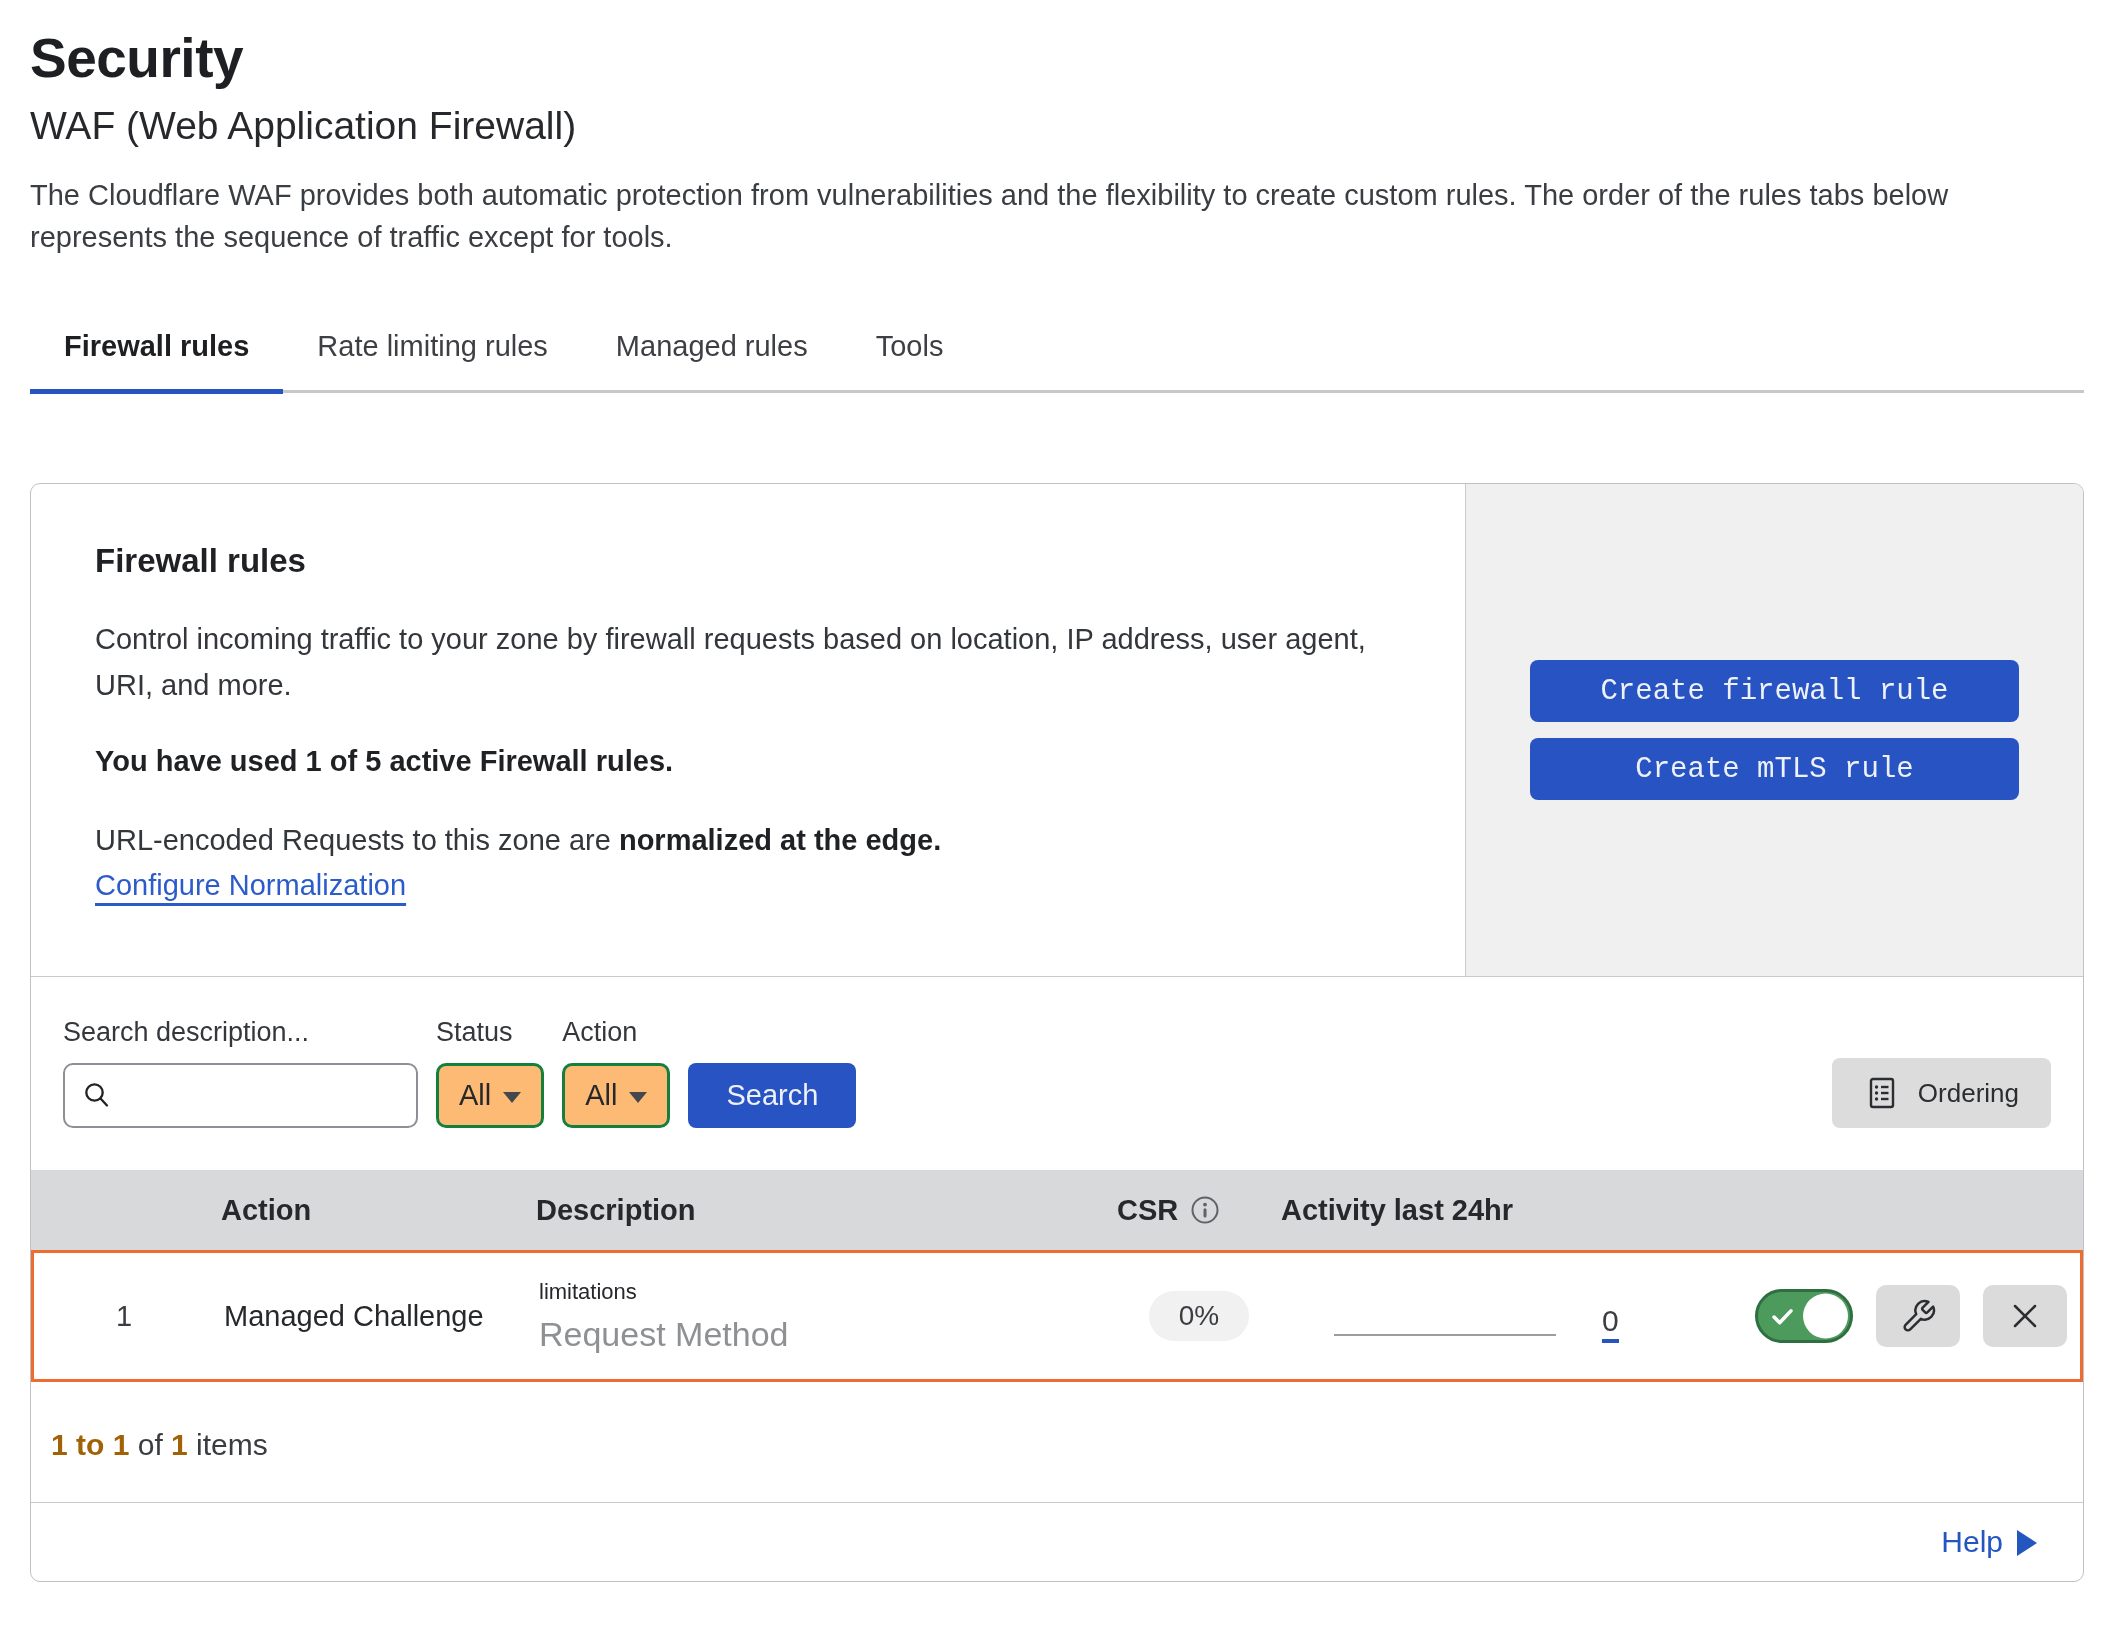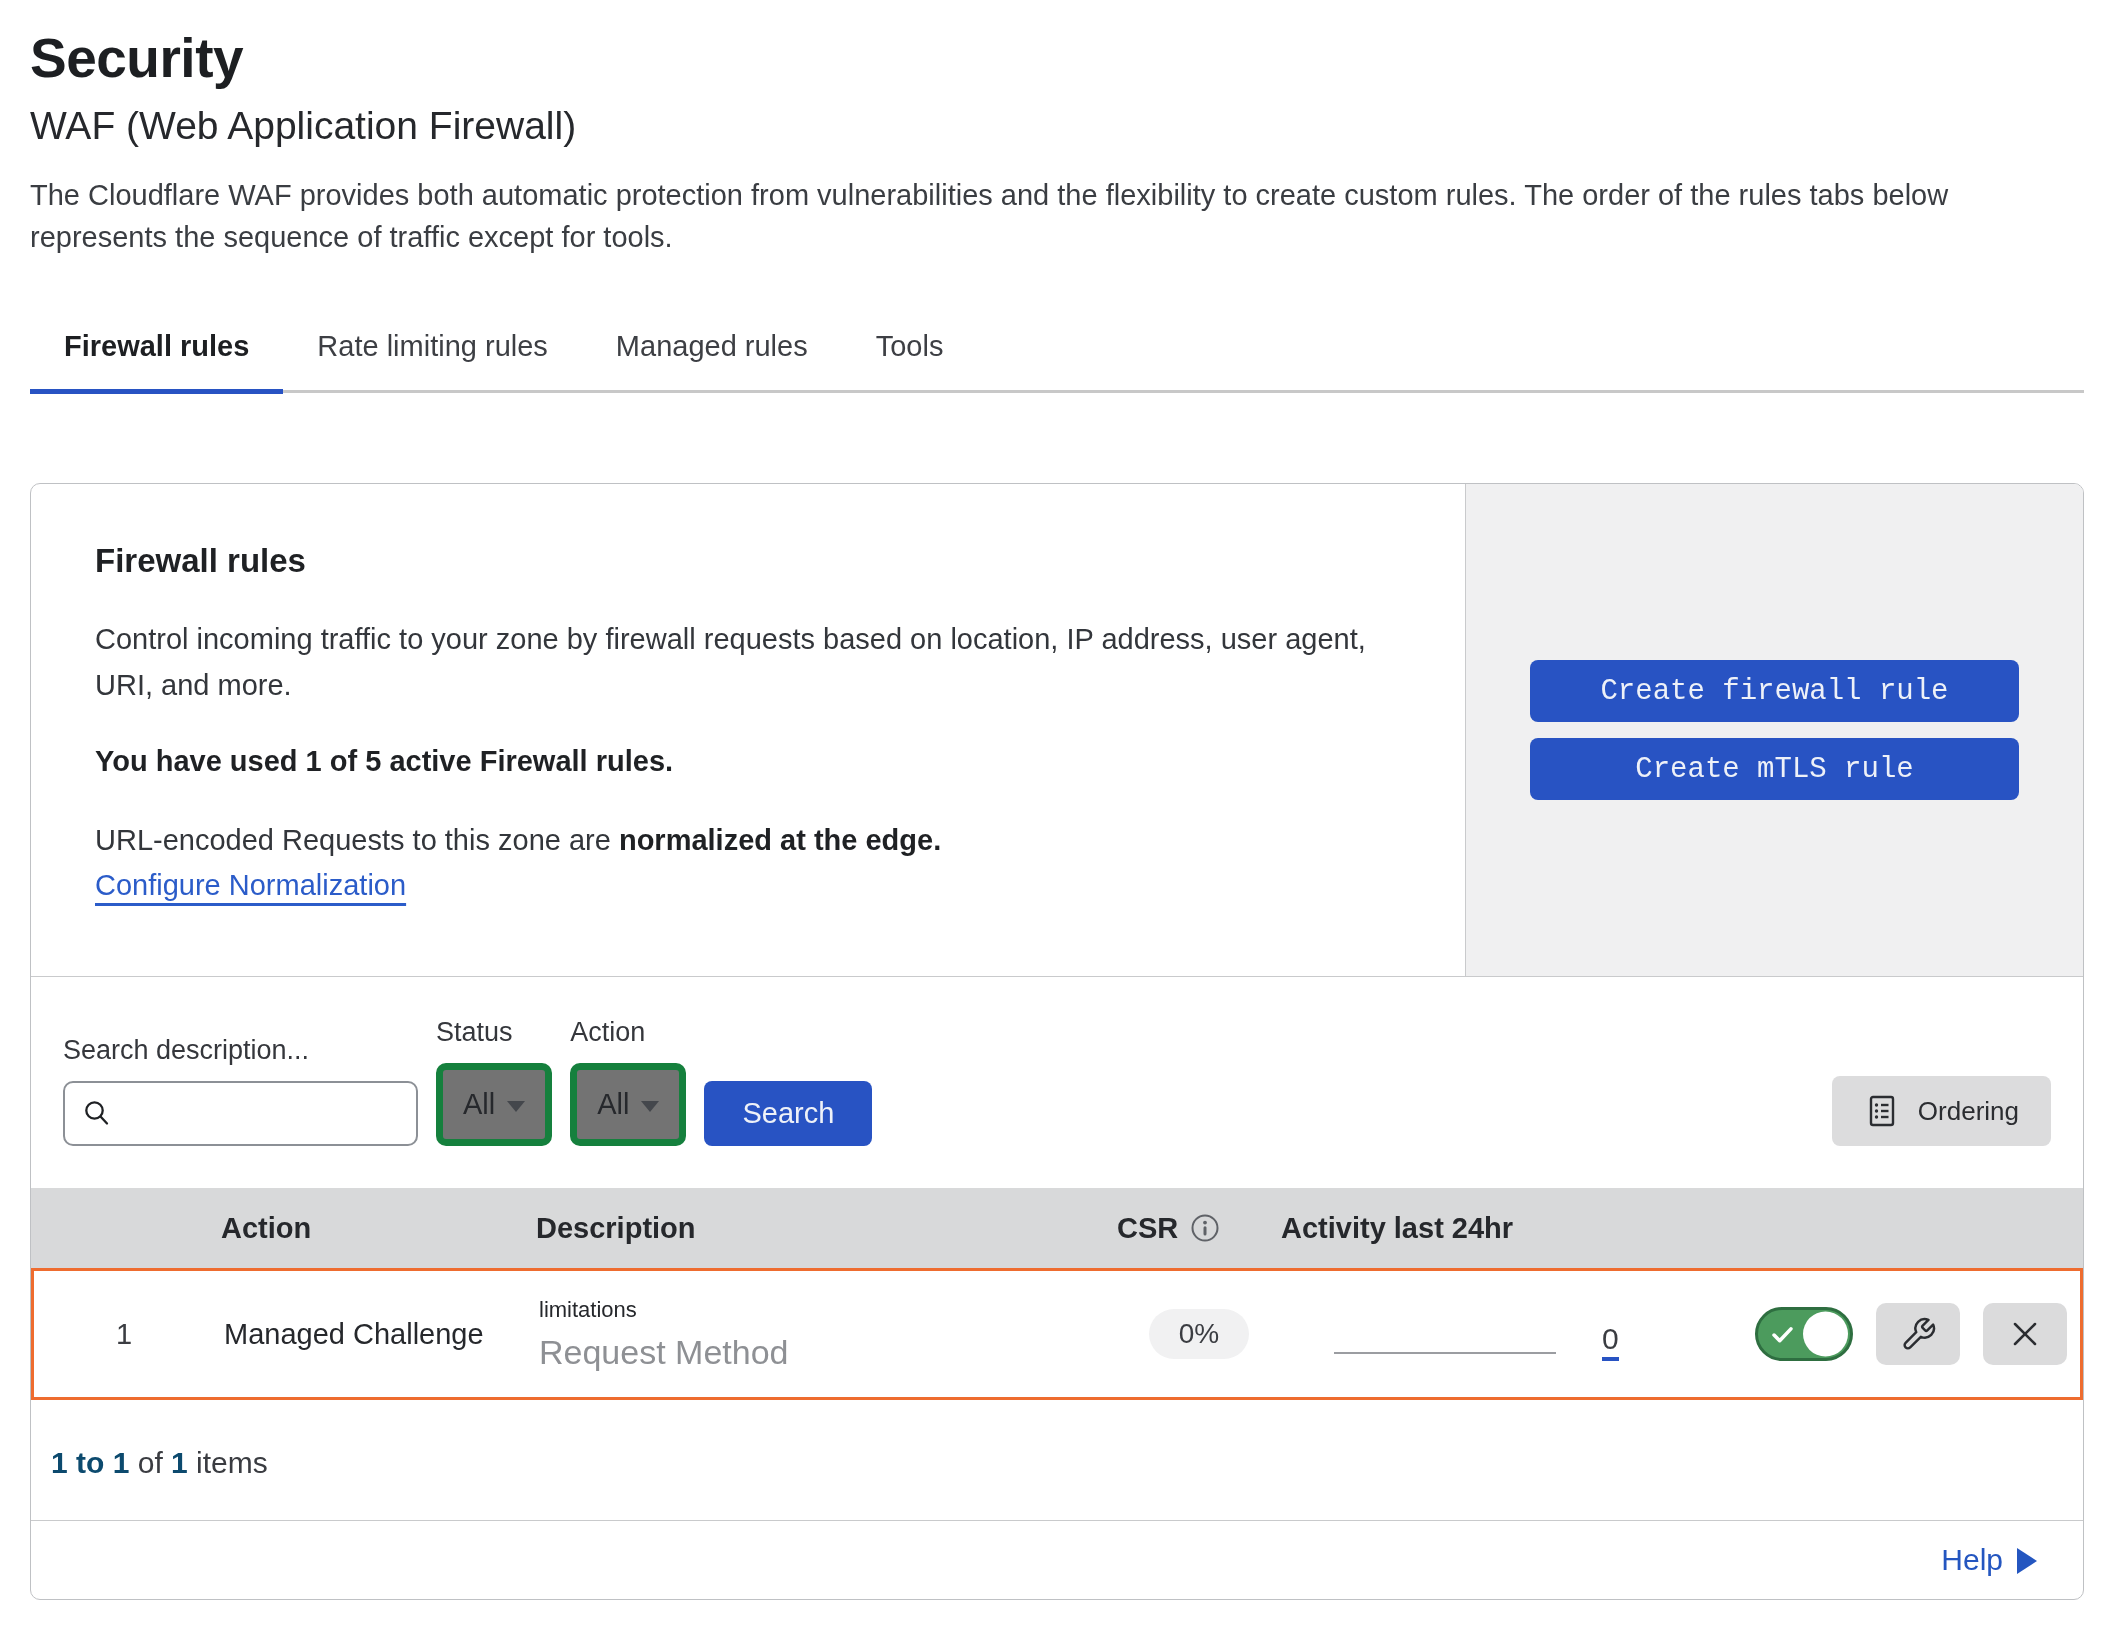--- a/index.html
+++ b/index.html
@@ -40,21 +40,21 @@
   .btn-primary { height:62px; width:100%; background:#2853c3; color:#eef1f8; font-size:29px;
                  border:none; border-radius:8px; font-family:inherit; cursor:pointer; }
 
   
   .filter-row { border-top:1px solid #c9cacc; padding:40px 32px 42px; display:flex; align-items:flex-end; gap:18px; }
   .filter-col { display:flex; flex-direction:column; gap:15px; }
   .filter-label { font-size:27px; color:#35373c; }
   .search-box { width:355px; height:65px; border:2px solid #8c9096; border-radius:10px;
                 display:flex; align-items:center; padding-left:16px; background:#fff; }
   .search-box input { border:none; outline:none; flex:1; height:100%; font-size:28px; font-family:inherit; background:transparent; }
-  .selectbox { height:83px; border:7px solid #15803d; border-radius:10px; background:#737373;
+  .selectbox { height:65px; border:3px solid #15803d; border-radius:10px; background:#fdba74;
                display:flex; align-items:center; gap:12px; padding:0 20px; font-size:29px; color:#26282c; cursor:pointer; }
   .caret { width:0; height:0; border-left:9px solid transparent; border-right:9px solid transparent;
            border-top:11px solid #44474c; margin-top:3px; }
   .search-btn { height:65px; padding:0 38px; background:#2853c3; color:#eef1f8; font-size:29px;
                 border:none; border-radius:8px; font-family:inherit; cursor:pointer; }
   .spacer { flex:1; }
   .ordering-btn { height:70px; padding:0 32px; background:#dcdcdd; border:none; border-radius:8px;
                   display:flex; align-items:center; gap:18px; font-size:26px; color:#2b2d31;
                   font-family:inherit; cursor:pointer; }
 
@@ -80,21 +80,21 @@
   .toggle { width:98px; height:54px; border-radius:28px; background:#4c9b5d; border:3px solid #2e6e40;
             position:relative; display:flex; align-items:center; cursor:pointer; flex:0 0 auto; }
   .toggle .check { margin-left:11px; display:flex; }
   .knob { position:absolute; right:2px; top:50%; transform:translateY(-50%);
           width:45px; height:45px; background:#fff; border-radius:50%; }
   .icon-btn { width:84px; height:62px; border-radius:10px; background:#dbdbdc; border:none;
               display:flex; align-items:center; justify-content:center; cursor:pointer; }
 
   
   .table-footer { padding:46px 20px 40px; font-size:30px; color:#3a3c41; border-bottom:1px solid #c9cacc; }
-  .table-footer .b { font-weight:700; color:#0c4a6e; }
+  .table-footer .b { font-weight:700; color:#a16207; }
   .help-row { height:78px; display:flex; align-items:center; justify-content:flex-end; padding-right:46px; }
   .help-link { display:flex; align-items:center; gap:14px; font-size:30px; color:#2456c0; cursor:pointer; text-decoration:none; }
   .help-arrow { width:0; height:0; border-top:13px solid transparent; border-bottom:13px solid transparent;
                 border-left:20px solid #2456c0; margin-top:2px; }
 </style>
 </head>
 <body>
 
 <main class="page">
 

